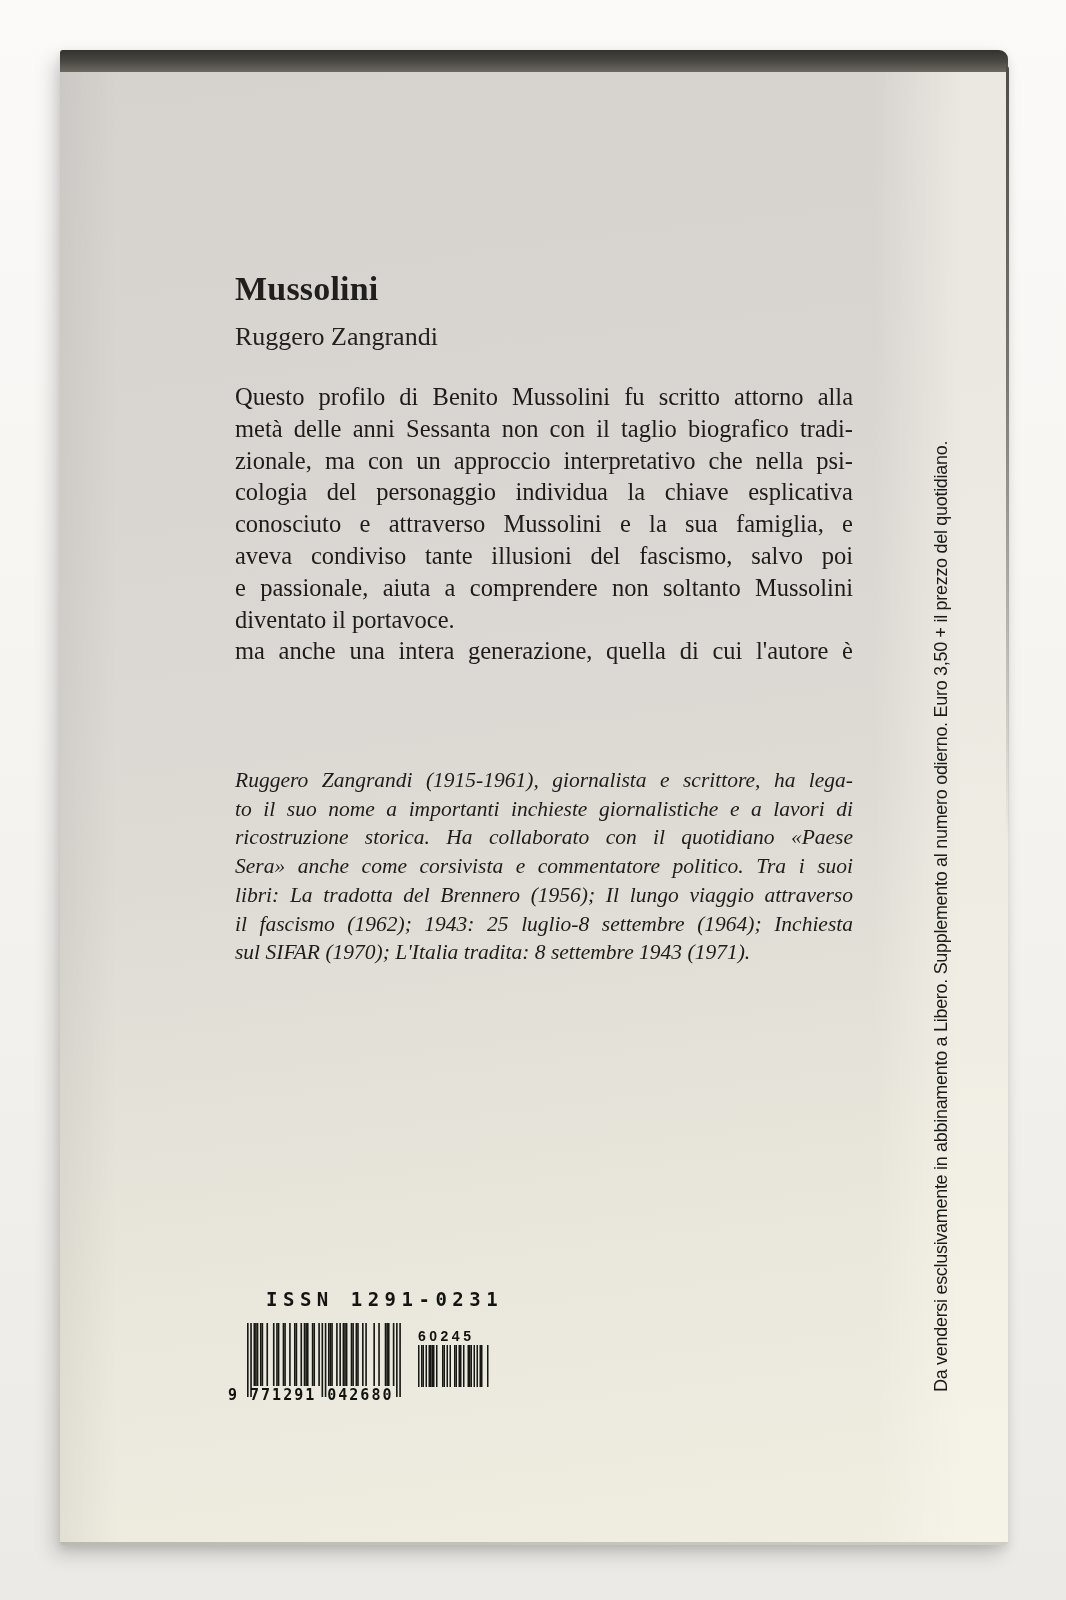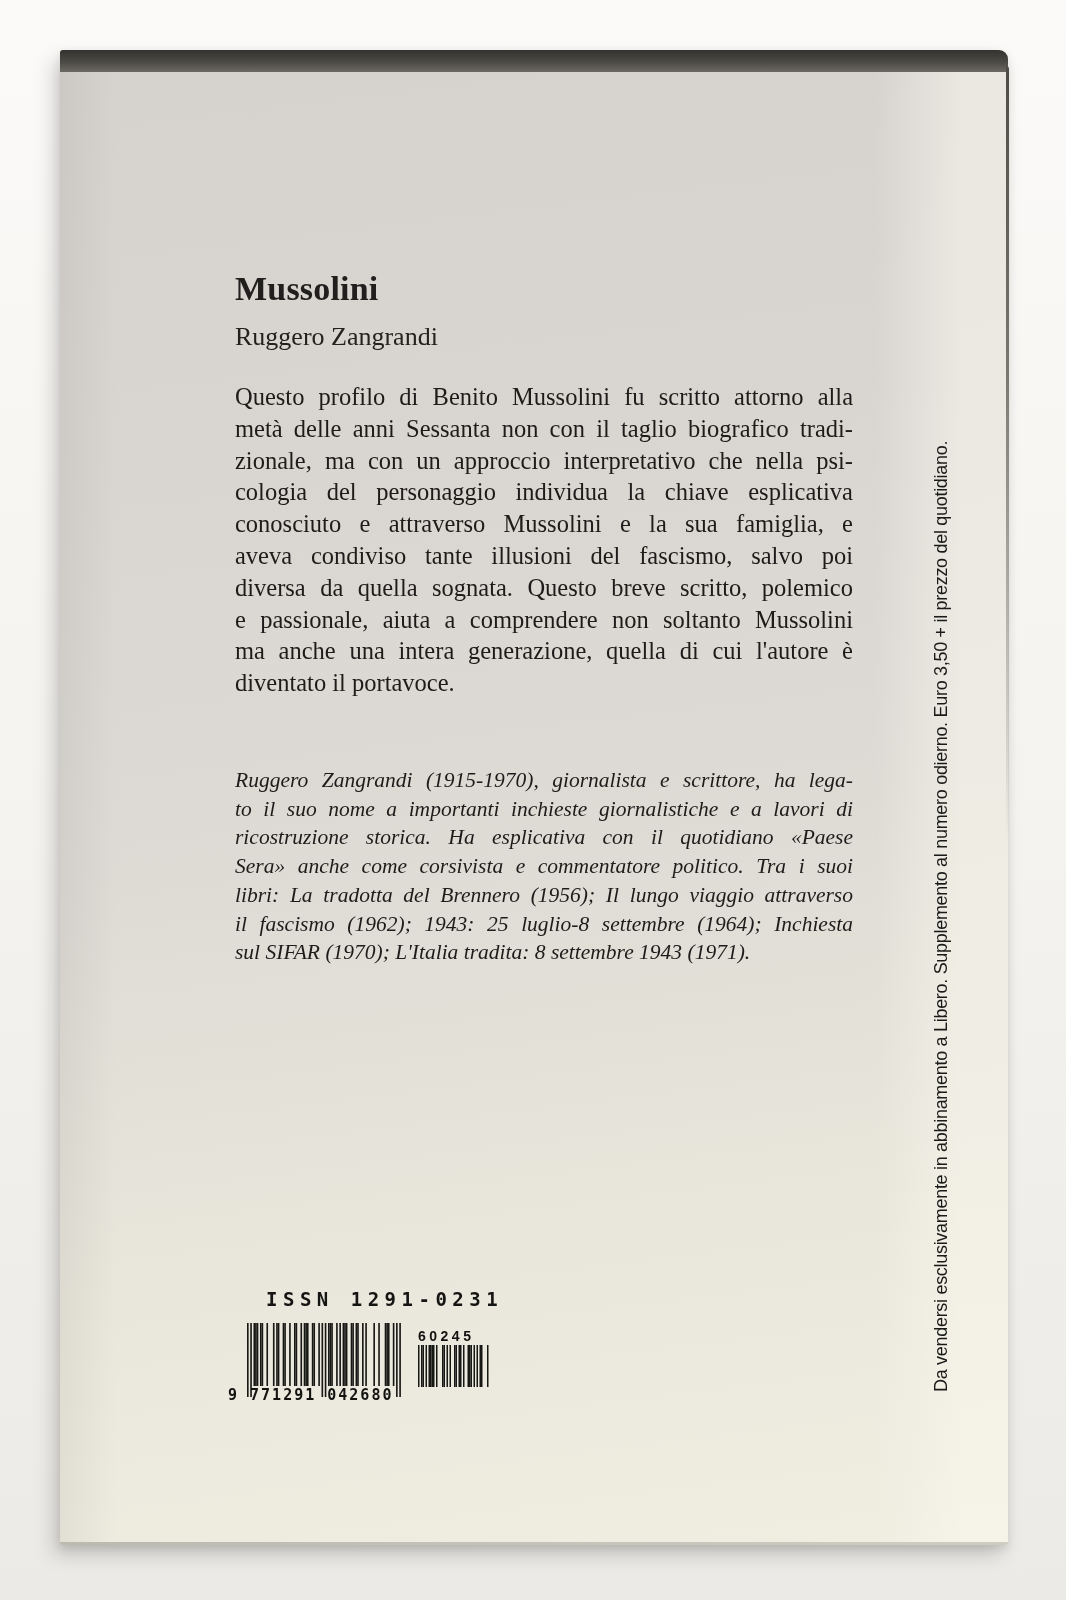--- a/index.html
+++ b/index.html
@@ -86,30 +86,29 @@
   <h1 class="title">Mussolini</h1>
   <div class="author">Ruggero Zangrandi</div>
 
   <div class="description">
       <div class="jline">Questo profilo di Benito Mussolini fu scritto attorno alla</div>
       <div class="jline">metà delle anni Sessanta non con il taglio biografico tradi-</div>
       <div class="jline">zionale, ma con un approccio interpretativo che nella psi-</div>
       <div class="jline">cologia del personaggio individua la chiave esplicativa</div>
       <div class="jline">conosciuto e attraverso Mussolini e la sua famiglia, e</div>
       <div class="jline">aveva condiviso tante illusioni del fascismo, salvo poi</div>
-      <div class="jline">diversa da quella sognata. Questo breve scritto, polemico</div>
       <div class="jline">e passionale, aiuta a comprendere non soltanto Mussolini</div>
+      <div class="jline jlast">diventato il portavoce.</div>
       <div class="jline">ma anche una intera generazione, quella di cui l'autore è</div>
-      <div class="jline jlast">diventato il portavoce.</div>
     </div>
 
   <div class="bio">
-      <div class="jline">Ruggero Zangrandi (1915-1970), giornalista e scrittore, ha lega-</div>
+      <div class="jline">Ruggero Zangrandi (1915-1961), giornalista e scrittore, ha lega-</div>
       <div class="jline">to il suo nome a importanti inchieste giornalistiche e a lavori di</div>
-      <div class="jline">ricostruzione storica. Ha esplicativa con il quotidiano «Paese</div>
+      <div class="jline">ricostruzione storica. Ha collaborato con il quotidiano «Paese</div>
       <div class="jline">Sera» anche come corsivista e commentatore politico. Tra i suoi</div>
       <div class="jline">libri: La tradotta del Brennero (1956); Il lungo viaggio attraverso</div>
       <div class="jline">il fascismo (1962); 1943: 25 luglio-8 settembre (1964); Inchiesta</div>
       <div class="jline jlast">sul SIFAR (1970); L'Italia tradita: 8 settembre 1943 (1971).</div>
     </div>
 
   <div class="issn">ISSN 1291-0231</div>
 
   <div class="barcode-main">
     <svg class="bars" id="ean13-svg" width="154" height="74" viewBox="0 0 154 74">

